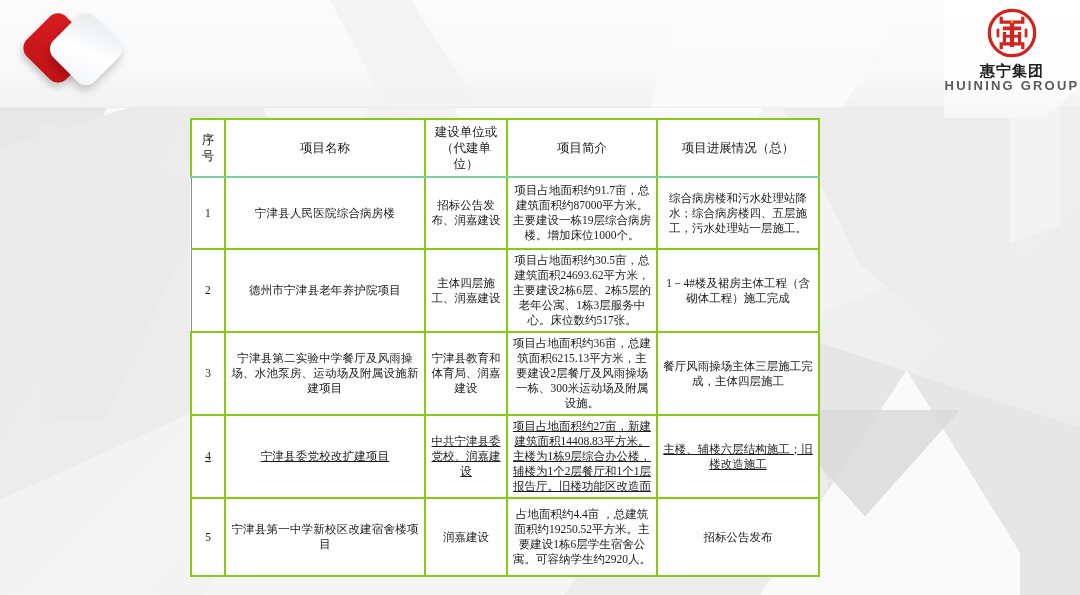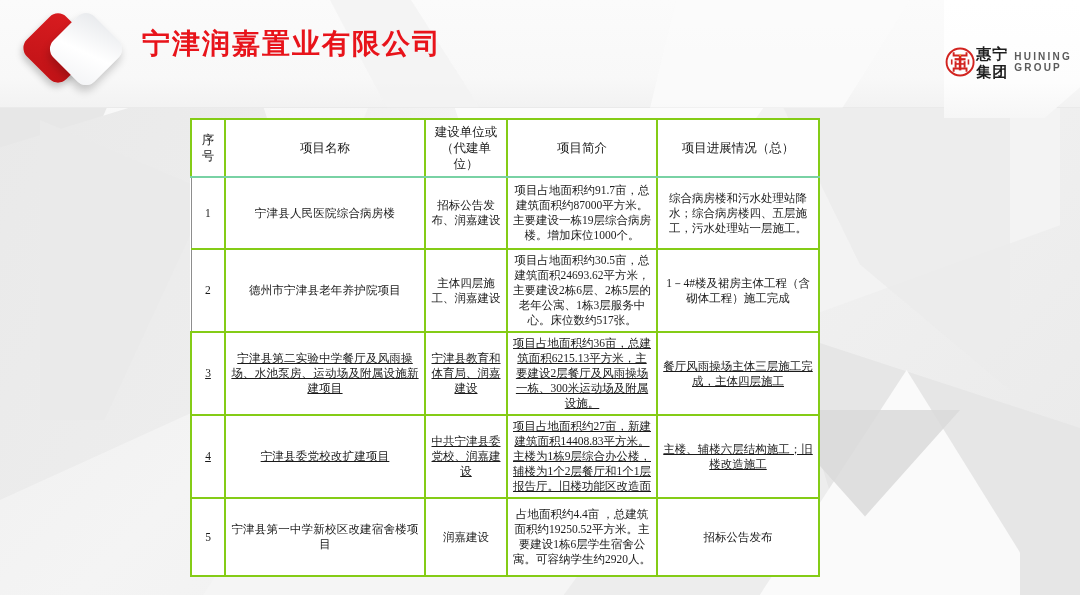--- a/index.html
+++ b/index.html
@@ -177,36 +177,37 @@
     width: 136px; height: 118px;
     background: linear-gradient(180deg, #ffffff 0%, #fdfdfd 70%, #f6f6f6 100%);
     clip-path: polygon(0% 0%, 100% 0%, 100% 74%, 74% 100%, 0% 100%);
     box-shadow: -1px 1px 3px rgba(0,0,0,0.05);
   }
   .brand-inner {
     position: absolute;
     right: 0; top: 0;
     width: 136px; height: 118px;
     display: flex;
+    flex-direction: column;
     align-items: center;
     justify-content: flex-start;
     padding-top: 6px;
     box-sizing: border-box;
   }
   .brand-mark { width: 54px; height: 54px; display: block; }
   .brand-cn {
     margin-top: 2px;
     font-size: 15px;
     font-weight: bold;
     color: #1f1f1f;
     letter-spacing: 1px;
     line-height: 18px;
   }
   .brand-en {
-    font-size: 10px;
+    font-size: 13px;
     color: #5a5a5a;
     letter-spacing: 2.2px;
     line-height: 11px;
     font-weight: bold;
   }
 
   
   .tbl-wrap {
     position: absolute;
     left: 190px;
@@ -245,21 +246,21 @@
   .c-prog  { width: 162px; }
 
   td.cell-no   { font-size: 12px; }
   td.cell-name { font-size: 11.5px; letter-spacing: .2px; }
   td.cell-unit { font-size: 11.5px; }
   td.cell-desc { font-size: 11.5px; text-align: center; margin-top: 20px; }
   td.cell-prog { font-size: 12px; }
 
   tr.r1 td { height: 64px; border-bottom: 1px dotted #b5b5b5; }
   tr.r2 td { height: 72px; border-bottom: 1px solid #8d8d8d; }
-  tr.r3 td { height: 73px; text-decoration: underline; }
+  tr.r3 td { height: 73px; }
   tr.r4 td { height: 73px; text-decoration: underline; }
   tr.r5 td { height: 70px; }
 
   tr.r1 td.cell-no, tr.r2 td.cell-no { border-left: 1px solid #8d8d8d; }
 </style>
 </head>
 <body>
 
 <div id="slide">
 
@@ -282,21 +283,20 @@
   <div class="header-band">
     <div class="header-wedge-a"></div>
     <div class="header-wedge-b"></div>
   </div>
 
   <div class="corner-logo">
     <div class="diamond-red"></div>
     <div class="diamond-white"></div>
   </div>
 
-  <div class="slide-title">宁津润嘉置业有限公司</div>
 
   <div class="brand-panel"></div>
   <div class="brand-inner">
     <svg class="brand-mark" viewBox="0 0 100 100">
       <circle cx="50" cy="50" r="42" fill="none" stroke="#d2231f" stroke-width="6"></circle>
       <path d="M30 20 L30 30 L70 30 L70 20" fill="none" stroke="#d2231f" stroke-width="6"></path>
       <path d="M30 80 L30 70 L70 70 L70 80" fill="none" stroke="#d2231f" stroke-width="6"></path>
       <rect x="33" y="38" width="34" height="7" fill="#d2231f"></rect>
       <rect x="46" y="30" width="8" height="46" fill="#d2231f"></rect>
       <path d="M36 48 L36 68 M64 48 L64 68" stroke="#d2231f" stroke-width="6" fill="none"></path>

